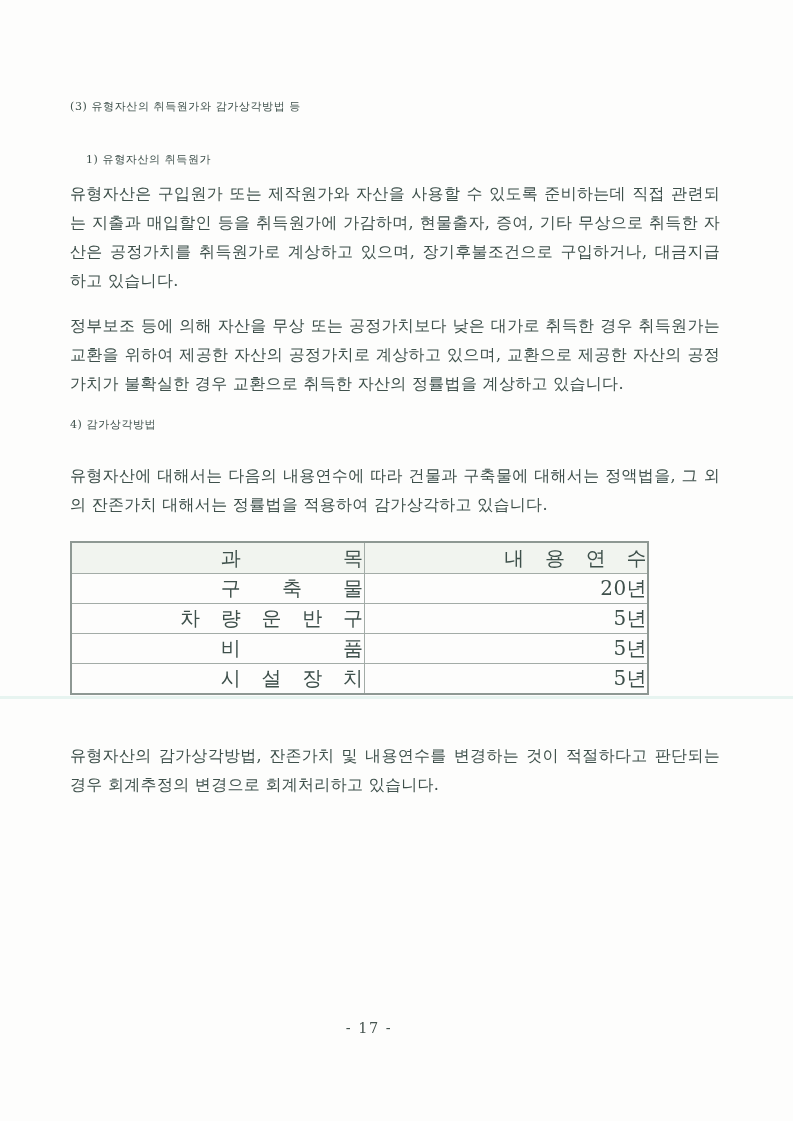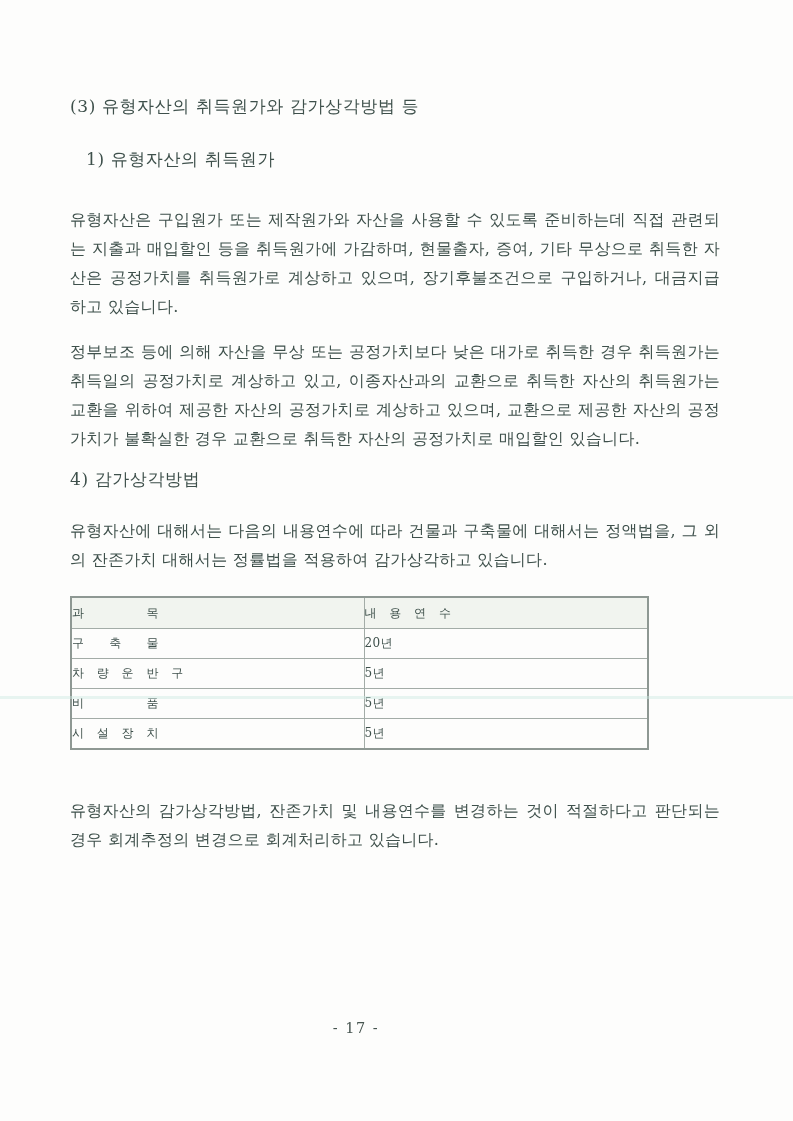--- a/index.html
+++ b/index.html
@@ -14,57 +14,57 @@
   }
   .content {
     position: absolute;
     left: 70px;
     top: 0;
     width: 650px;
     padding-top: 92px;
   }
   .heading {
     margin: 0;
-    font-size: 17px;
+    font-size: 11px;
     line-height: 29px;
     font-weight: normal;
     letter-spacing: 0.6px;
   }
   .para { margin: 0; }
   .line {
     font-size: 16px;
     line-height: 29px;
     letter-spacing: 0.3px;
     text-align: justify;
     text-align-last: justify;
   }
   .line.last {
     text-align: center;
     text-align-last: left;
   }
   #sub1-heading { margin-top: 24px; margin-left: 16px; }
-  #para1        { margin-top: 31px; }
+  #para1        { margin-top: 5px; }
   #para2        { margin-top: 16px; }
   #sub2-heading { margin-top: 12px; }
   #para3        { margin-top: 22px; }
   #para4        { margin-top: 46px; }
 
   .ul-table {
     margin-top: 22px;
     width: 577px;
     border-collapse: collapse;
     border: 2px solid #8e9893;
     table-layout: fixed;
   }
   .ul-table th, .ul-table td {
     border: 1px solid #a3aca7;
-    text-align: left;
+    text-align: right;
     vertical-align: middle;
     font-weight: normal;
-    font-size: 12px;
+    font-size: 20px;
     letter-spacing: 0.4px;
     padding: 0;
     color: #3e504b;
   }
   .ul-table th {
     height: 30px;
     background: #f1f4ef;
   }
   .ul-table td { height: 29px; }
   .col-account { width: 293px; }
@@ -75,21 +75,21 @@
     left: 0;
     top: 696px;
     width: 793px;
     height: 3px;
     background: rgba(205, 233, 226, 0.45);
     pointer-events: none;
   }
   .footer {
     position: absolute;
     top: 1020px;
-    left: 4px;
+    left: 17px;
     width: 704px;
     text-align: center;
     font-size: 14.5px;
     letter-spacing: 1.5px;
     color: #46544f;
   }
 </style>
 </head>
 <body>
 
@@ -103,23 +103,22 @@
 
     <div class="para" id="para1">
       <div class="line">유형자산은 구입원가 또는 제작원가와 자산을 사용할 수 있도록 준비하는데 직접 관련되</div>
       <div class="line">는 지출과 매입할인 등을 취득원가에 가감하며, 현물출자, 증여, 기타 무상으로 취득한 자</div>
       <div class="line">산은 공정가치를 취득원가로 계상하고 있으며, 장기후불조건으로 구입하거나, 대금지급</div>
       <div class="line last">하고 있습니다.</div>
     </div>
 
     <div class="para" id="para2">
       <div class="line">정부보조 등에 의해 자산을 무상 또는 공정가치보다 낮은 대가로 취득한 경우 취득원가는</div>
-      <div class="line">취득일의 공정가치로 계상하고 있고, 이종자산과의 교환으로 취득한 자산의 취득원가는</div>
       <div class="line">교환을 위하여 제공한 자산의 공정가치로 계상하고 있으며, 교환으로 제공한 자산의 공정</div>
-      <div class="line last">가치가 불확실한 경우 교환으로 취득한 자산의 공정가치로 매입할인 있습니다.</div>
+      <div class="line last">가치가 불확실한 경우 교환으로 취득한 자산의 정률법을 계상하고 있습니다.</div>
     </div>
 
     <div class="heading" id="sub2-heading">4) 감가상각방법</div>
 
     <div class="para" id="para3">
       <div class="line">유형자산에 대해서는 다음의 내용연수에 따라 건물과 구축물에 대해서는 정액법을, 그 외</div>
       <div class="line last">의 잔존가치 대해서는 정률법을 적용하여 감가상각하고 있습니다.</div>
     </div>
 
     <table class="ul-table">

